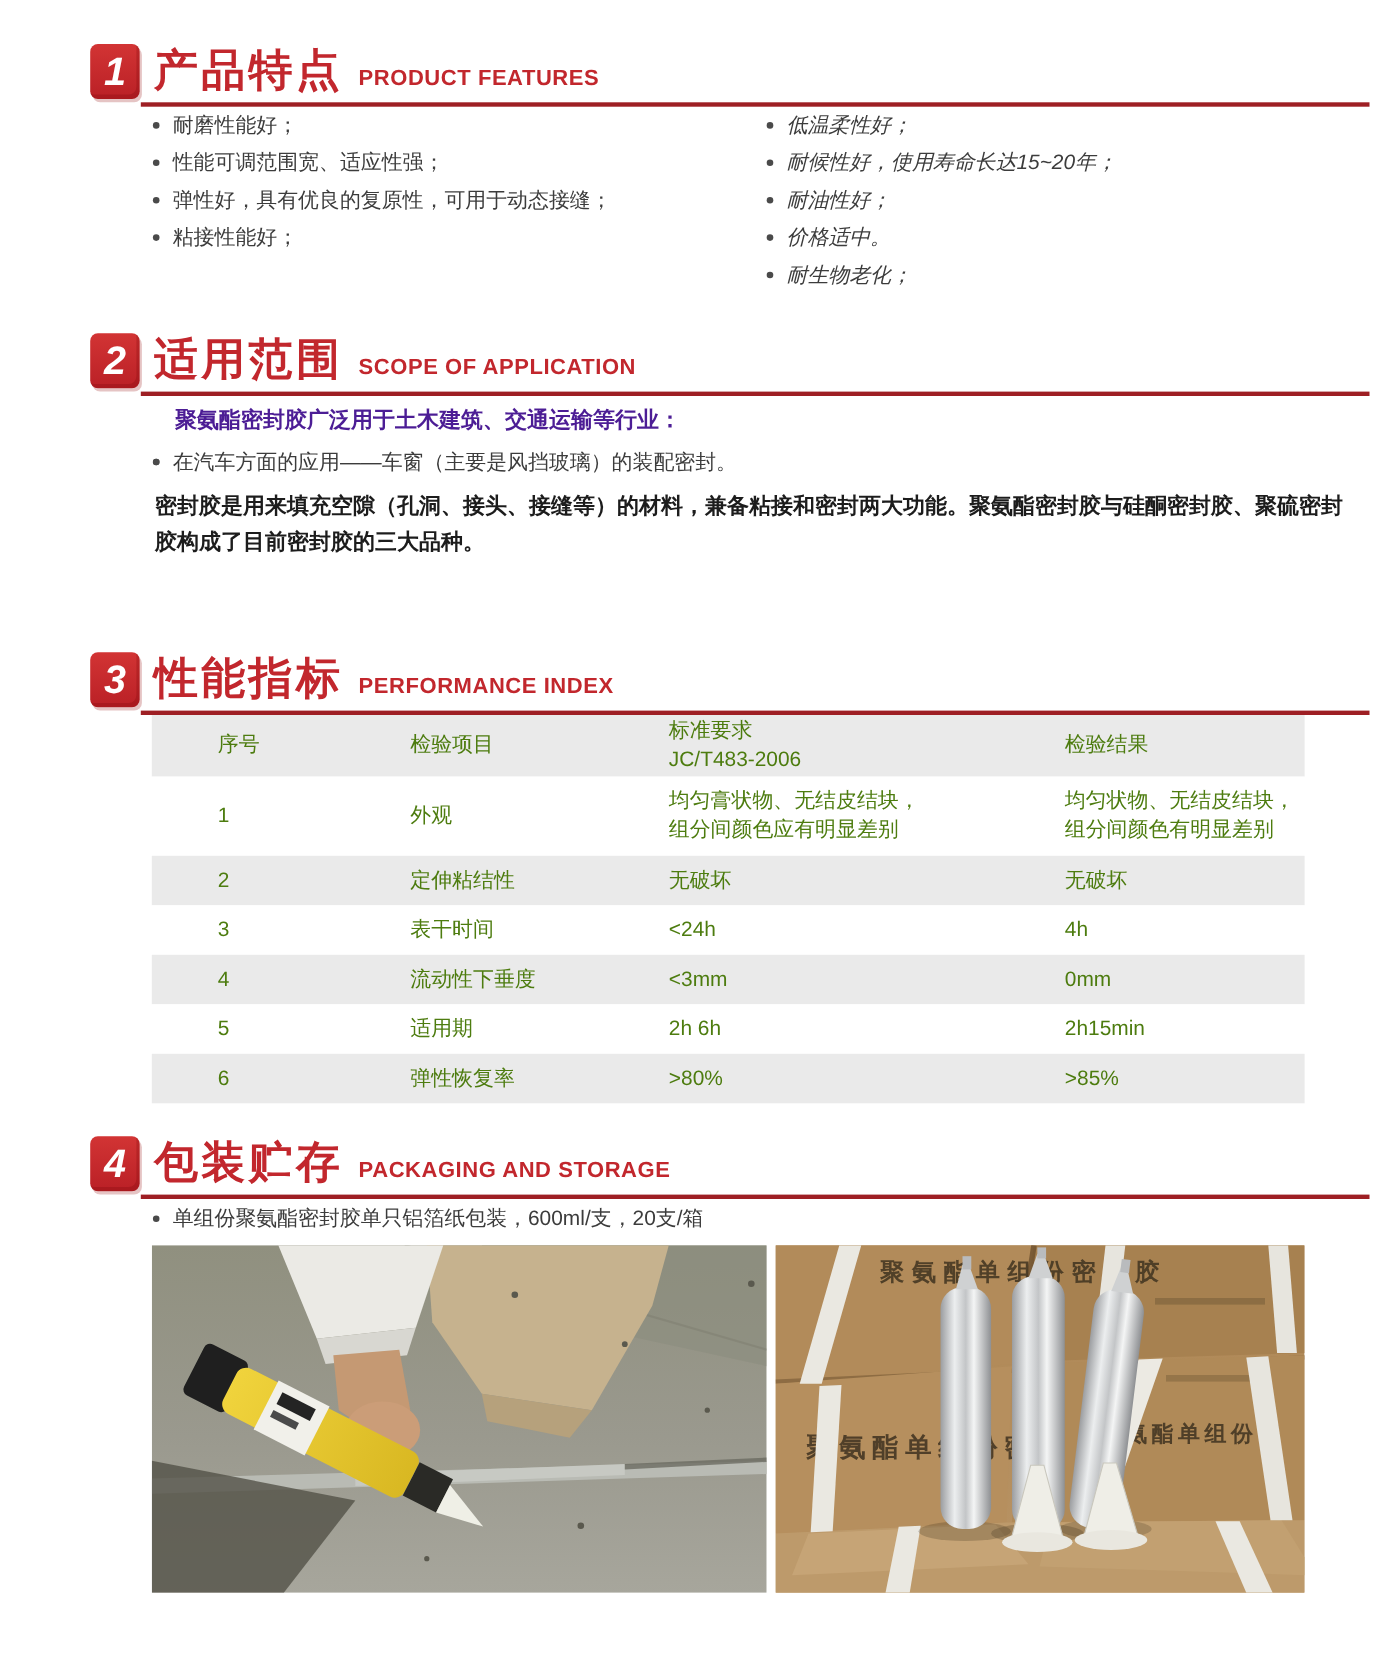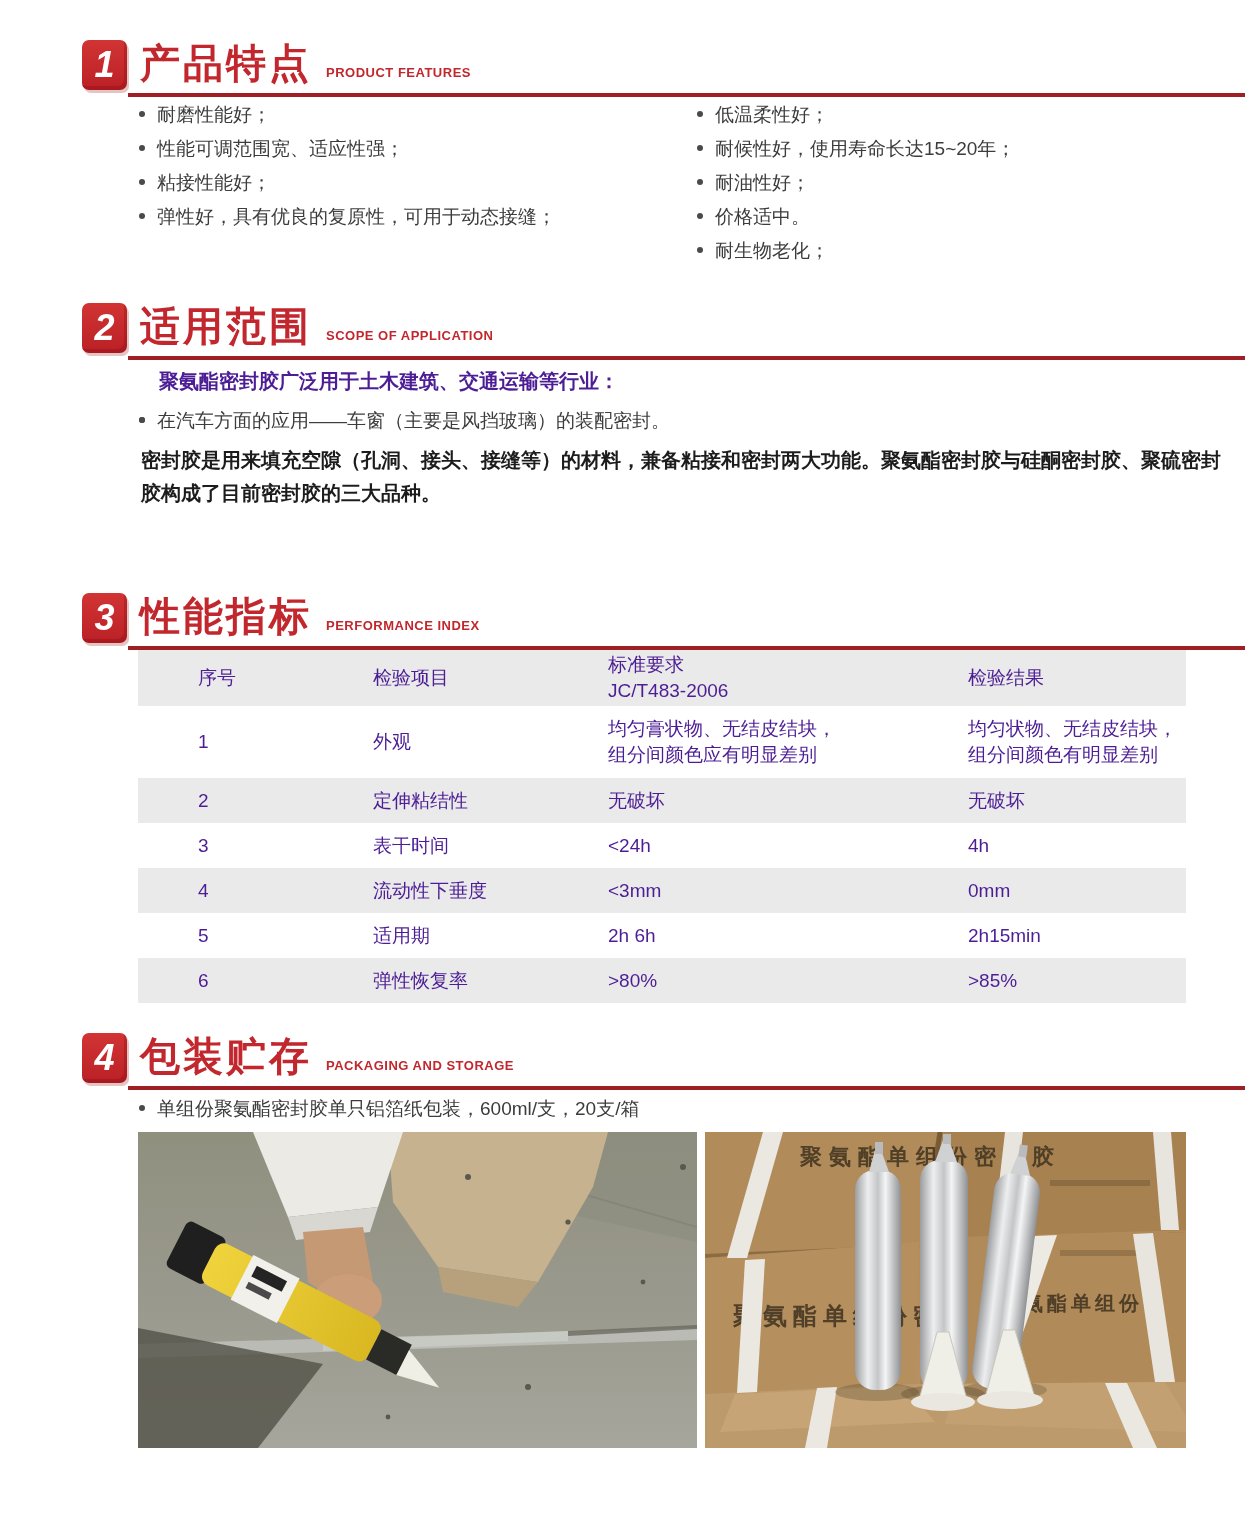--- a/index.html
+++ b/index.html
@@ -8,39 +8,39 @@
 
   
   .sec-head{position:absolute;left:82px;width:1163px;height:54px;}
   .badge{position:absolute;left:0;top:0;width:45px;height:50px;border-radius:7px;
          background:linear-gradient(180deg,#d23434 0%,#ba2026 100%);
          box-shadow:inset -3px -4px 0 rgba(110,0,6,.22), 2px 3px 0 rgba(150,20,20,.25);
          color:#fff;font-size:36px;font-weight:bold;font-style:italic;
          display:flex;align-items:center;justify-content:center;}
   .titles{position:absolute;left:58px;top:-2px;display:flex;align-items:baseline;}
   .t-cn{font-size:40px;font-weight:bold;color:#c2272d;letter-spacing:3px;line-height:52px;font-family:Liberation Serif, serif;}
-  .t-en{font-size:13px;font-weight:bold;color:#c2272d;margin-left:14px;letter-spacing:.5px;}
+  .t-en{font-size:20px;font-weight:bold;color:#c2272d;margin-left:14px;letter-spacing:.5px;}
   .rule{position:absolute;left:46px;right:0;bottom:-3px;height:4px;background:#9e1f24;}
 
   
   .blist{list-style:none;margin:0;padding:0;}
   .blist li{position:relative;padding-left:20px;font-size:19px;color:#3c3c3c;
             line-height:21px;margin-bottom:13px;}
   .dot{position:absolute;left:2px;top:7px;width:6px;height:6px;border-radius:50%;background:#4a4a4a;}
 
   .col-left {position:absolute;top:104px;left:137px;width:545px;}
-  .col-right{position:absolute;top:104px;left:695px;width:548px;}
+  .col-right{position:absolute;top:104px;left:695px;width:548px;font-style:italic;}
 
   
   .scope{position:absolute;top:368px;left:137px;width:1096px;}
   .intro{font-size:20px;font-weight:bold;color:#4c1d95;margin:0 0 15px 22px;}
   .note{font-size:20px;font-weight:bold;color:#1c1c1c;line-height:33px;margin:8px 0 0 4px;}
 
   
-  .ptable{position:absolute;top:650px;left:138px;width:1048px;font-size:19px;color:#4c1d95;}
+  .ptable{position:absolute;top:650px;left:138px;width:1048px;font-size:19px;color:#4d7c0f;}
   .trow{display:grid;grid-template-columns:205px 250px 360px 1fr;align-items:center;background:#fff;}
   .trow.gray{background:#eaeaea;}
   .h-head{min-height:56px;}
   .h-tall{min-height:72px;}
   .h-std{min-height:45px;}
   .cell{line-height:26px;}
   .c1{padding-left:60px;}
   .c2{padding-left:30px;}
   .c3{padding-left:15px;white-space:pre-line;}
   .c4{padding-left:15px;white-space:pre-line;}
@@ -63,22 +63,22 @@
     <div class="titles">
       <span class="t-cn">产品特点</span>
       <span class="t-en">PRODUCT FEATURES</span>
     </div>
     <div class="rule"></div>
   </div>
 
   <ul class="blist col-left">
     <li><span class="dot"></span><span>耐磨性能好；</span></li>
     <li><span class="dot"></span><span>性能可调范围宽、适应性强；</span></li>
+    <li><span class="dot"></span><span>弹性好，具有优良的复原性，可用于动态接缝；</span></li>
     <li><span class="dot"></span><span>粘接性能好；</span></li>
-    <li><span class="dot"></span><span>弹性好，具有优良的复原性，可用于动态接缝；</span></li>
   </ul>
 
   <ul class="blist col-right">
     <li><span class="dot"></span><span>低温柔性好；</span></li>
     <li><span class="dot"></span><span>耐候性好，使用寿命长达15~20年；</span></li>
     <li><span class="dot"></span><span>耐油性好；</span></li>
     <li><span class="dot"></span><span>价格适中。</span></li>
     <li><span class="dot"></span><span>耐生物老化；</span></li>
   </ul>
 

